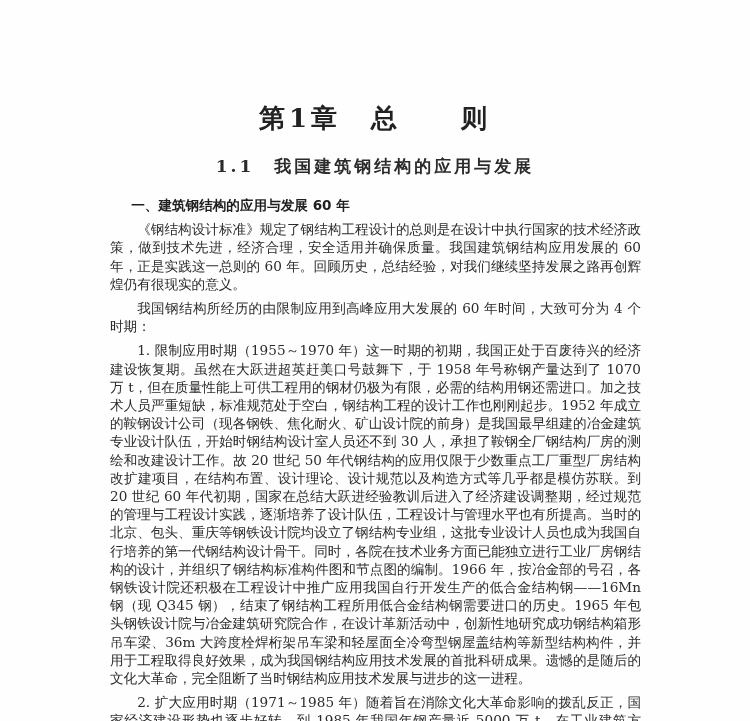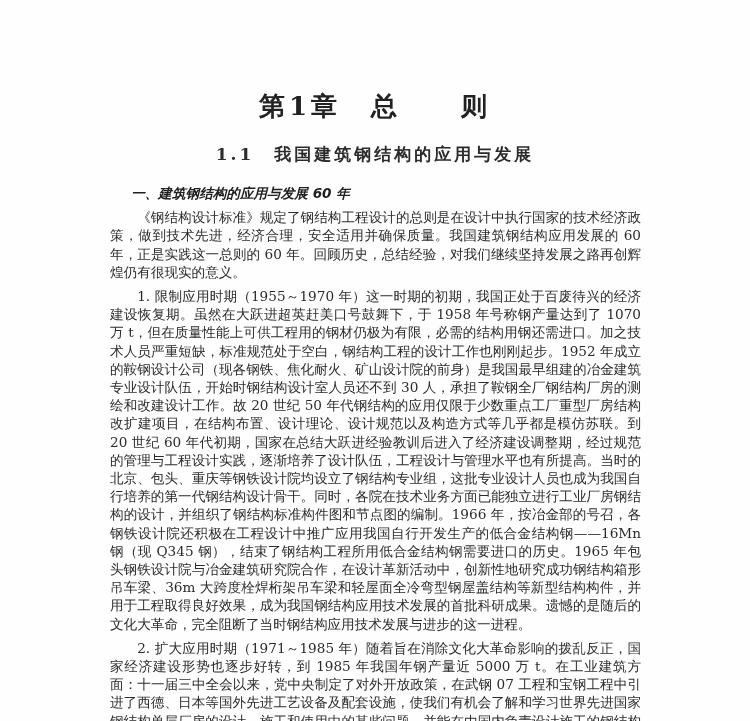--- a/index.html
+++ b/index.html
@@ -10,21 +10,21 @@
   .page {
     position: relative;
     width: 750px;
     height: 721px;
     background: #fefefe;
     overflow: hidden;
     color: #2b2b2b;
     font-family: "DejaVu Serif", "Liberation Serif", serif;
   }
   .chapter-title {
-    margin: 4px;
+    margin: 16px;
     padding-top: 86px;
     text-align: center;
     font-size: 26px;
     line-height: 1.25;
     font-weight: bold;
     letter-spacing: 4px;
     color: #222222;
   }
   .section-title {
     margin: 21px 0 0 0;
@@ -44,38 +44,38 @@
     text-justify: inter-ideograph;
   }
   .subheading {
     margin: 0;
     text-indent: 2em;
     font-size: 13.6px;
     line-height: 18.2px;
     font-weight: bold;
     font-family: "DejaVu Sans", "Liberation Sans", sans-serif;
     color: #1f1f1f;
-    font-style: italic;
   }
   .para {
     margin: 6px;
     text-indent: 2em;
   }
 </style>
 </head>
 <body>
 
 <div class="page">
   <h1 class="chapter-title">第1章　总　　则</h1>
 
   <h2 class="section-title">1.1　我国建筑钢结构的应用与发展</h2>
 
   <div class="body-text">
     <h3 class="subheading">一、建筑钢结构的应用与发展 60 年</h3>
 
     <p class="para">《钢结构设计标准》规定了钢结构工程设计的总则是在设计中执行国家的技术经济政策，做到技术先进，经济合理，安全适用并确保质量。我国建筑钢结构应用发展的 60 年，正是实践这一总则的 60 年。回顾历史，总结经验，对我们继续坚持发展之路再创辉煌仍有很现实的意义。</p>
 
+    <p class="para">我国钢结构所经历的由限制应用到高峰应用大发展的 60 年时间，大致可分为 4 个时期：</p>
 
     <p class="para">1. 限制应用时期（1955～1970 年）这一时期的初期，我国正处于百废待兴的经济建设恢复期。虽然在大跃进超英赶美口号鼓舞下，于 1958 年号称钢产量达到了 1070 万 t，但在质量性能上可供工程用的钢材仍极为有限，必需的结构用钢还需进口。加之技术人员严重短缺，标准规范处于空白，钢结构工程的设计工作也刚刚起步。1952 年成立的鞍钢设计公司（现各钢铁、焦化耐火、矿山设计院的前身）是我国最早组建的冶金建筑专业设计队伍，开始时钢结构设计室人员还不到 30 人，承担了鞍钢全厂钢结构厂房的测绘和改建设计工作。故 20 世纪 50 年代钢结构的应用仅限于少数重点工厂重型厂房结构改扩建项目，在结构布置、设计理论、设计规范以及构造方式等几乎都是模仿苏联。到 20 世纪 60 年代初期，国家在总结大跃进经验教训后进入了经济建设调整期，经过规范的管理与工程设计实践，逐渐培养了设计队伍，工程设计与管理水平也有所提高。当时的北京、包头、重庆等钢铁设计院均设立了钢结构专业组，这批专业设计人员也成为我国自行培养的第一代钢结构设计骨干。同时，各院在技术业务方面已能独立进行工业厂房钢结构的设计，并组织了钢结构标准构件图和节点图的编制。1966 年，按冶金部的号召，各钢铁设计院还积极在工程设计中推广应用我国自行开发生产的低合金结构钢——16Mn 钢（现 Q345 钢），结束了钢结构工程所用低合金结构钢需要进口的历史。1965 年包头钢铁设计院与冶金建筑研究院合作，在设计革新活动中，创新性地研究成功钢结构箱形吊车梁、36m 大跨度栓焊桁架吊车梁和轻屋面全冷弯型钢屋盖结构等新型结构构件，并用于工程取得良好效果，成为我国钢结构应用技术发展的首批科研成果。遗憾的是随后的文化大革命，完全阻断了当时钢结构应用技术发展与进步的这一进程。</p>
 
     <p class="para">2. 扩大应用时期（1971～1985 年）随着旨在消除文化大革命影响的拨乱反正，国家经济建设形势也逐步好转，到 1985 年我国年钢产量近 5000 万 t。在工业建筑方面：十一届三中全会以来，党中央制定了对外开放政策，在武钢 07 工程和宝钢工程中引进了西德、日本等国外先进工艺设备及配套设施，使我们有机会了解和学习世界先进国家钢结构单层厂房的设计、施工和使用中的某些问题，并能在由国内负责设计施工的钢结构厂房（如武</p>
   </div>
 </div>
 
 </body></html>

